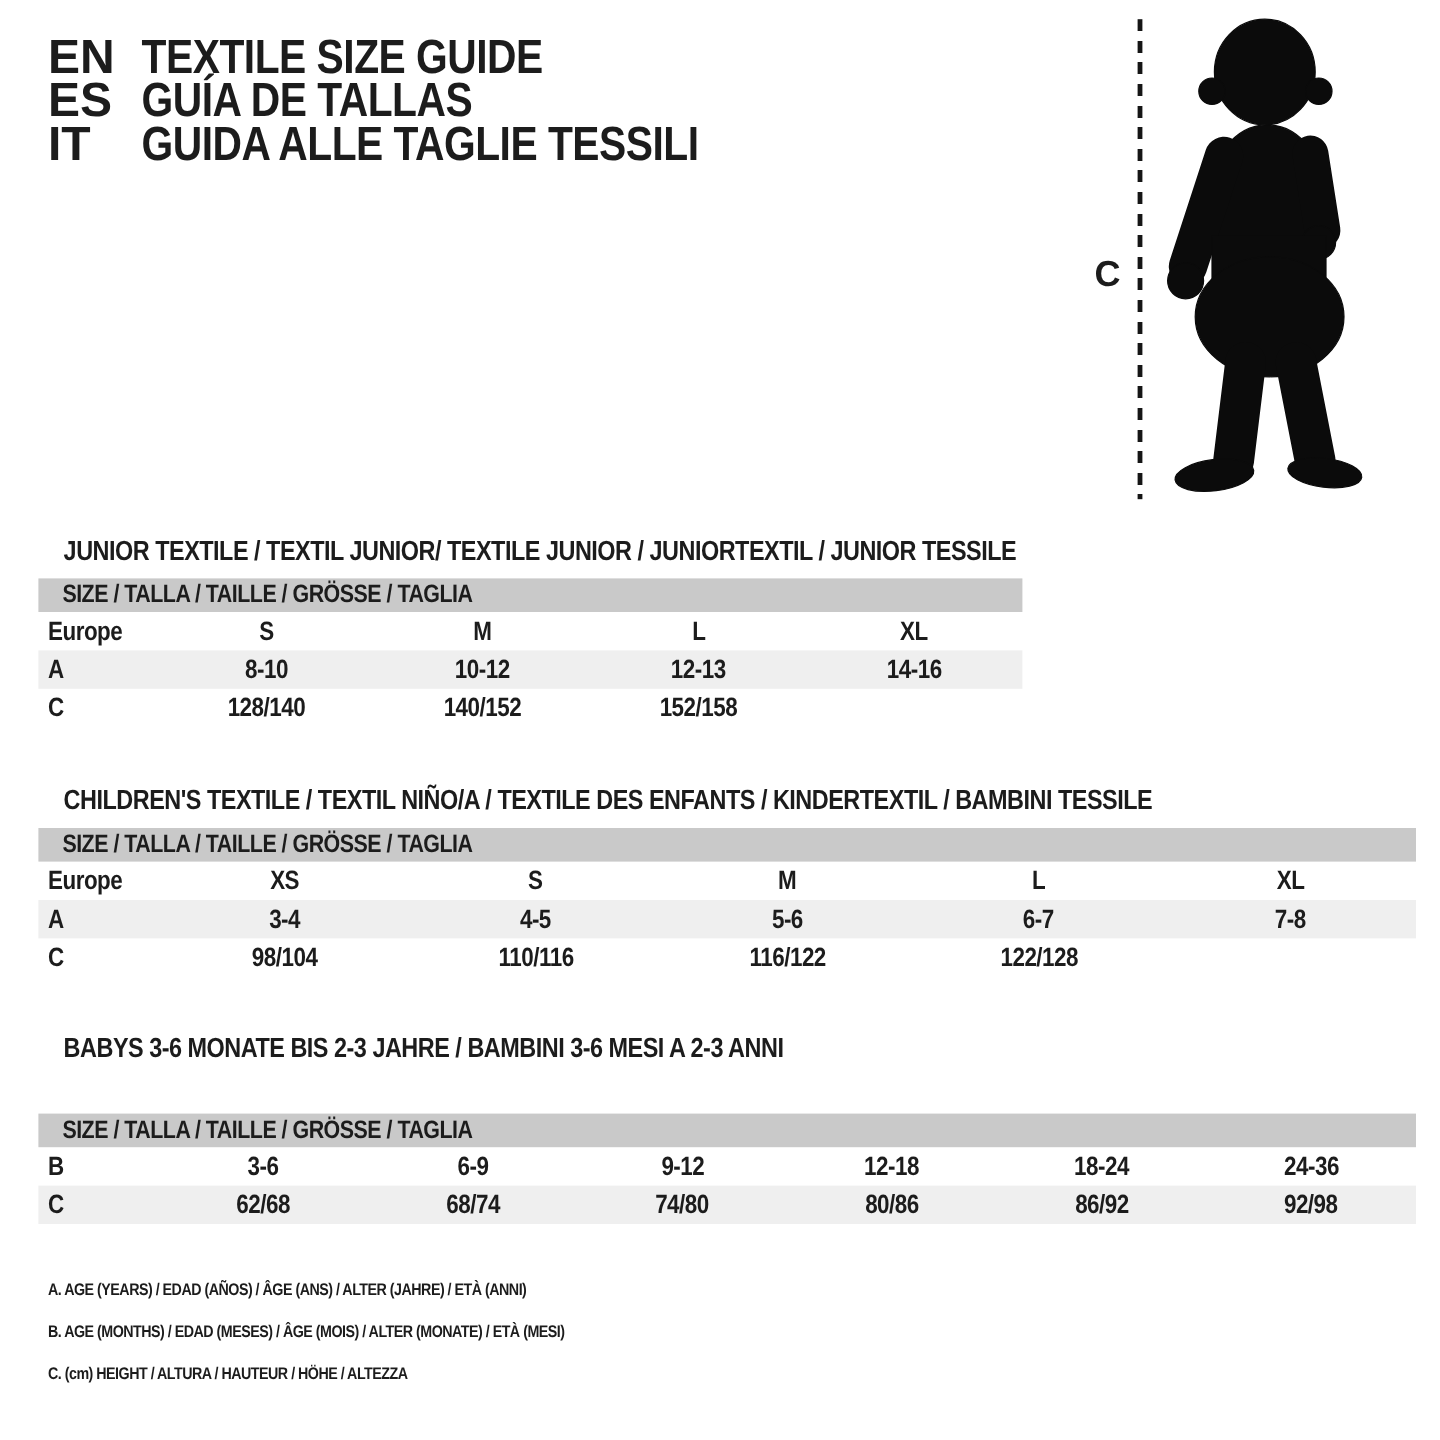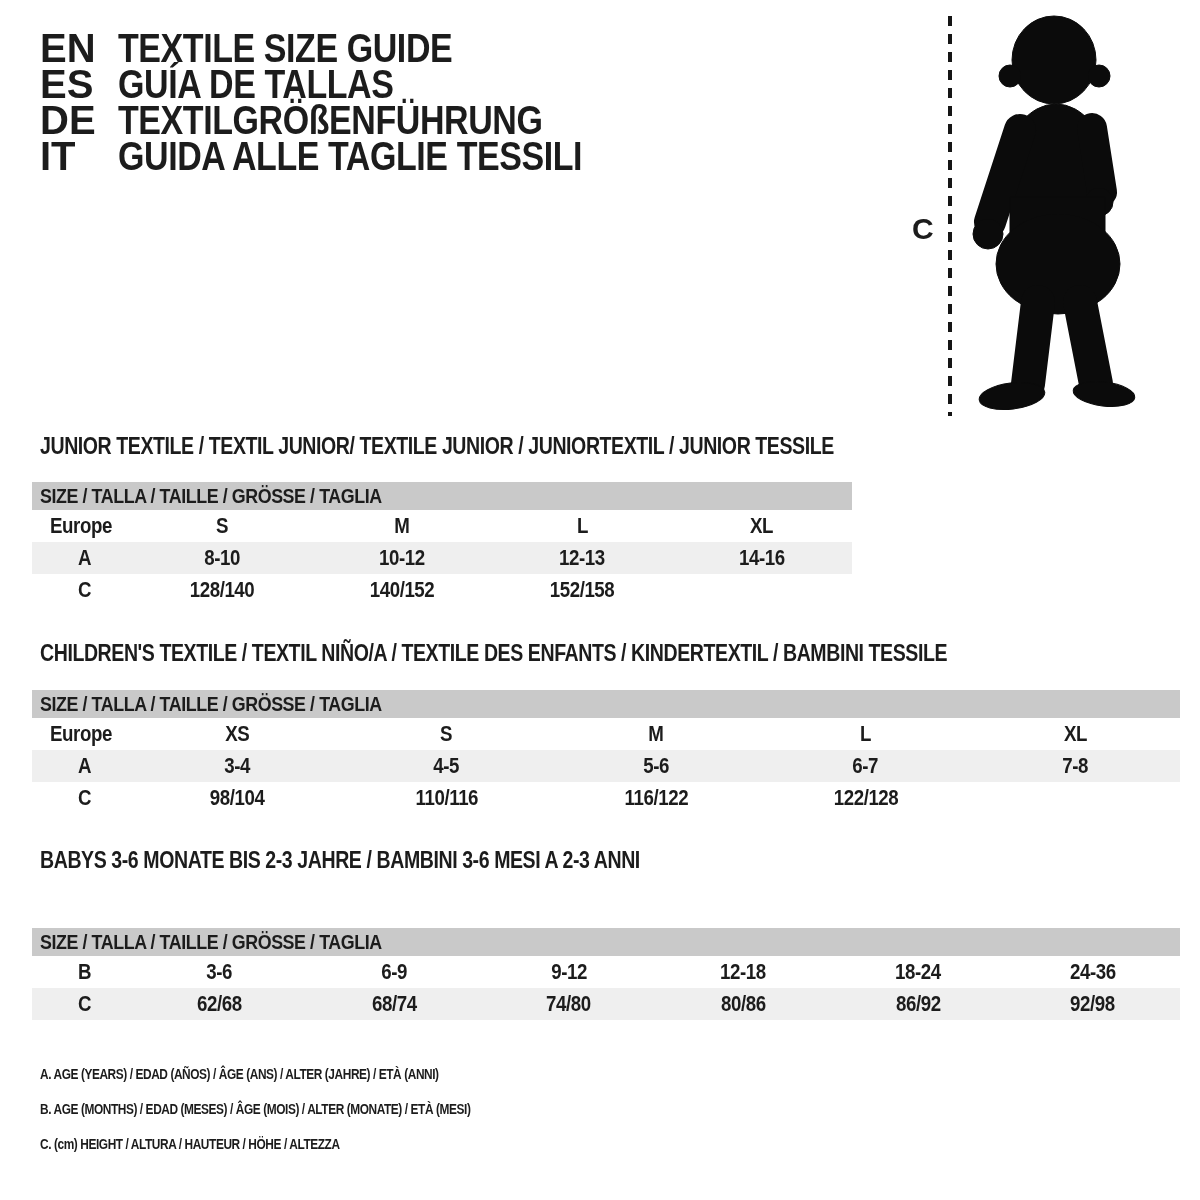--- a/index.html
+++ b/index.html
@@ -22,61 +22,57 @@
 
   
   .measure-line {
     position: absolute; left: 948px; top: 16px; width: 4px; height: 400px;
     background: repeating-linear-gradient(to bottom, #151515 0 10px, transparent 10px 18px);
   }
   .measure-label { position: absolute; left: 912px; top: 212px; font-size: 30px; }
   .toddler { position: absolute; left: 958px; top: 12px; }
 
   
-  .sec-title { position: absolute; left: 40px; margin: 0; font-size: 23px; line-height: 36px; }
+  .sec-title { position: absolute; left: 40px; margin: 13px; font-size: 23px; line-height: 36px; }
   #title-junior   { top: 428px; }
   #title-children { top: 635px; }
   #title-babies   { top: 842px; }
 
   
   .sgtable { position: absolute; left: 32px; }
   #table-junior   { top: 482px; width: 820px; }
   #table-children { top: 690px; width: 1148px; }
   #table-babies   { top: 928px; width: 1148px; }
 
-  .size-header { height: 28px; line-height: 28px; background: #c9c9c9; padding-left: 8px; font-size: 21px; }
+  .size-header { height: 28px; line-height: 28px; background: #c9c9c9; padding-left: 20px; font-size: 21px; }
   .row  { display: grid; height: 32px; font-size: 22px; }
   .cols-4 { grid-template-columns: 100px repeat(4, 1fr); }
   .cols-5 { grid-template-columns: 100px repeat(5, 1fr); }
   .cols-6 { grid-template-columns: 100px repeat(6, 1fr); }
   .cell { display: flex; align-items: center; justify-content: center; }
-  .cell.lab { justify-content: center; padding-left: 8px; }
+  .cell.lab { justify-content: flex-start; padding-left: 8px; }
   .stripe { background: #efefef; }
 
   
   .legend { position: absolute; left: 40px; top: 1057px; font-size: 14px; }
   .legend-line { height: 35px; line-height: 35px; }
 </style>
 </head>
 <body>
 
 <div class="canvas">
 
   <section class="lang-list">
     <div class="lang-row">
       <span>EN</span>
       <span class="tx">TEXTILE SIZE GUIDE</span>
     </div>
     <div class="lang-row">
       <span>ES</span>
       <span class="tx">GUÍA DE TALLAS</span>
-    </div>
-    <div class="lang-row">
-      <span>DE</span>
-      <span class="tx">TEXTILGRÖßENFÜHRUNG</span>
     </div>
     <div class="lang-row">
       <span>IT</span>
       <span class="tx">GUIDA ALLE TAGLIE TESSILI</span>
     </div>
   </section>
 
   <div class="measure-line"></div>
   <div class="measure-label">C</div>
   <svg class="toddler" width="180" height="400" viewBox="0 0 180 400" aria-hidden="true">

